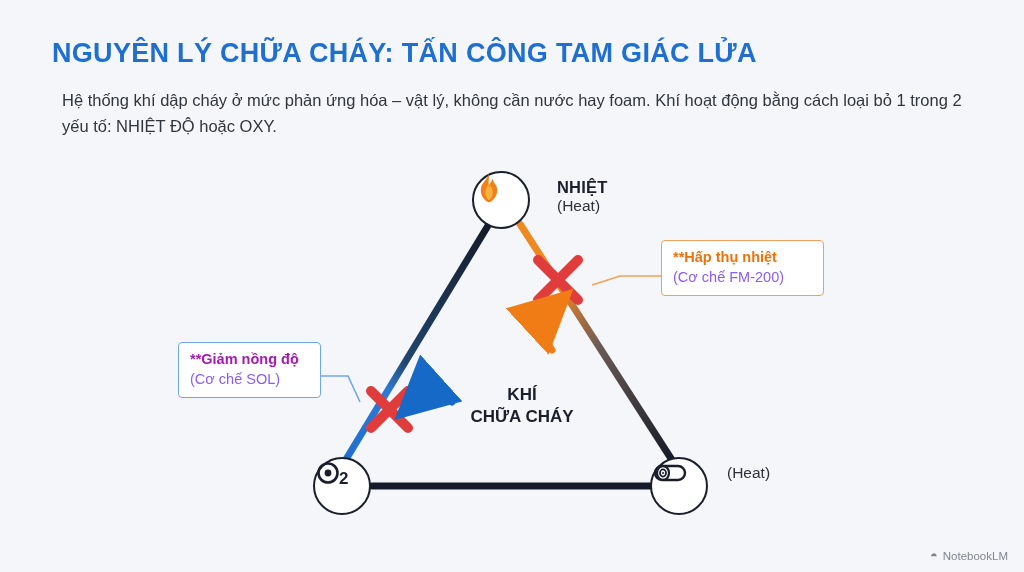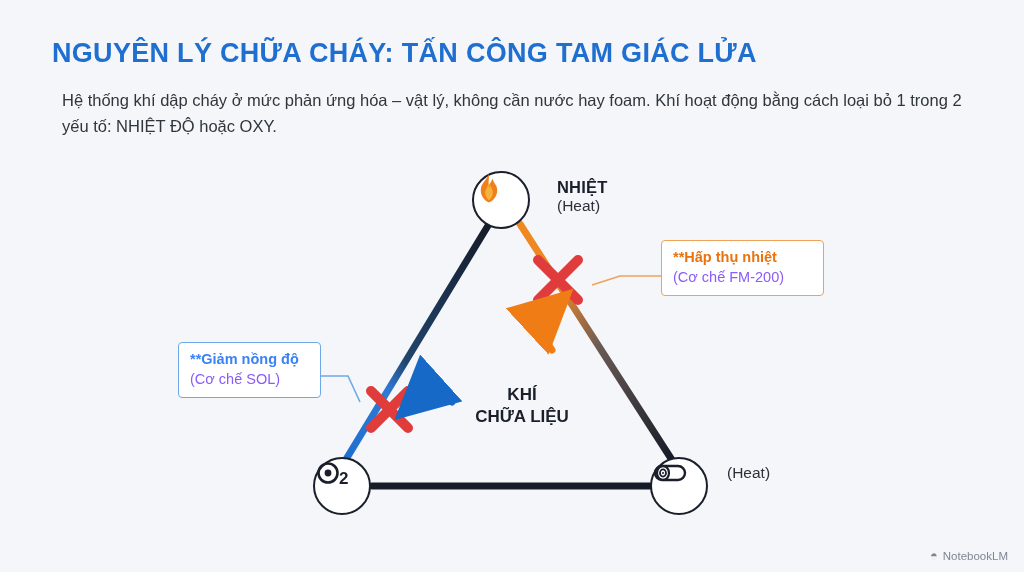--- a/index.html
+++ b/index.html
@@ -110,21 +110,21 @@
     top: 90px;
     width: 163px;
   }
   .callout.orange .hl { color: #e8730f; }
   .callout.blue {
     border: 1.6px solid #6fa8e8;
     left: 178px;
     top: 192px;
     width: 143px;
   }
-  .callout.blue .hl { color: #3b82f6; }
+  .callout.blue .hl { color: #a21caf; }
 
   .agent-label {
     position: absolute;
     left: 452px;
     top: 234px;
     font-size: 17px;
     font-weight: bold;
     color: #1a1f2b;
     line-height: 1.3;
     text-align: center;
@@ -232,21 +232,21 @@
       <span class="sub">(Heat)</span>
     </div>
 
 
     <div class="label fuel">
       <span class="sub">(Heat)</span>
     </div>
 
     <div class="agent-label">
       <span>KHÍ</span><br>
-      <span>CHỮA LIỆU</span>
+      <span>CHỮA CHÁY</span>
     </div>
 
     <div class="callout orange">
       <span class="hl">**Hấp thụ nhiệt</span>
       <span class="sub2">(Cơ chế FM-200)</span>
     </div>
 
     <div class="callout blue">
       <span class="hl">**Giảm nồng độ</span>
       <span class="sub2">(Cơ chế SOL)</span>

